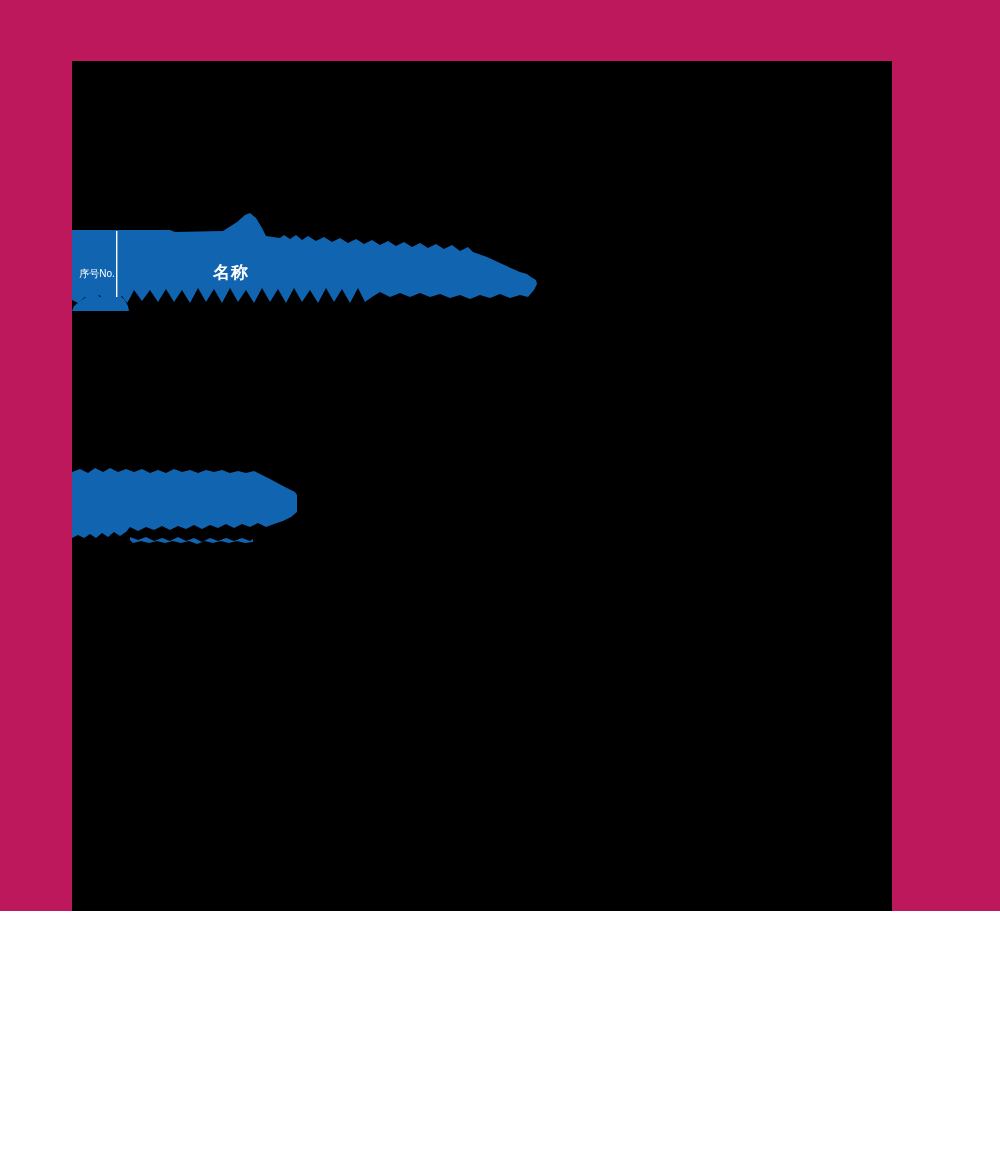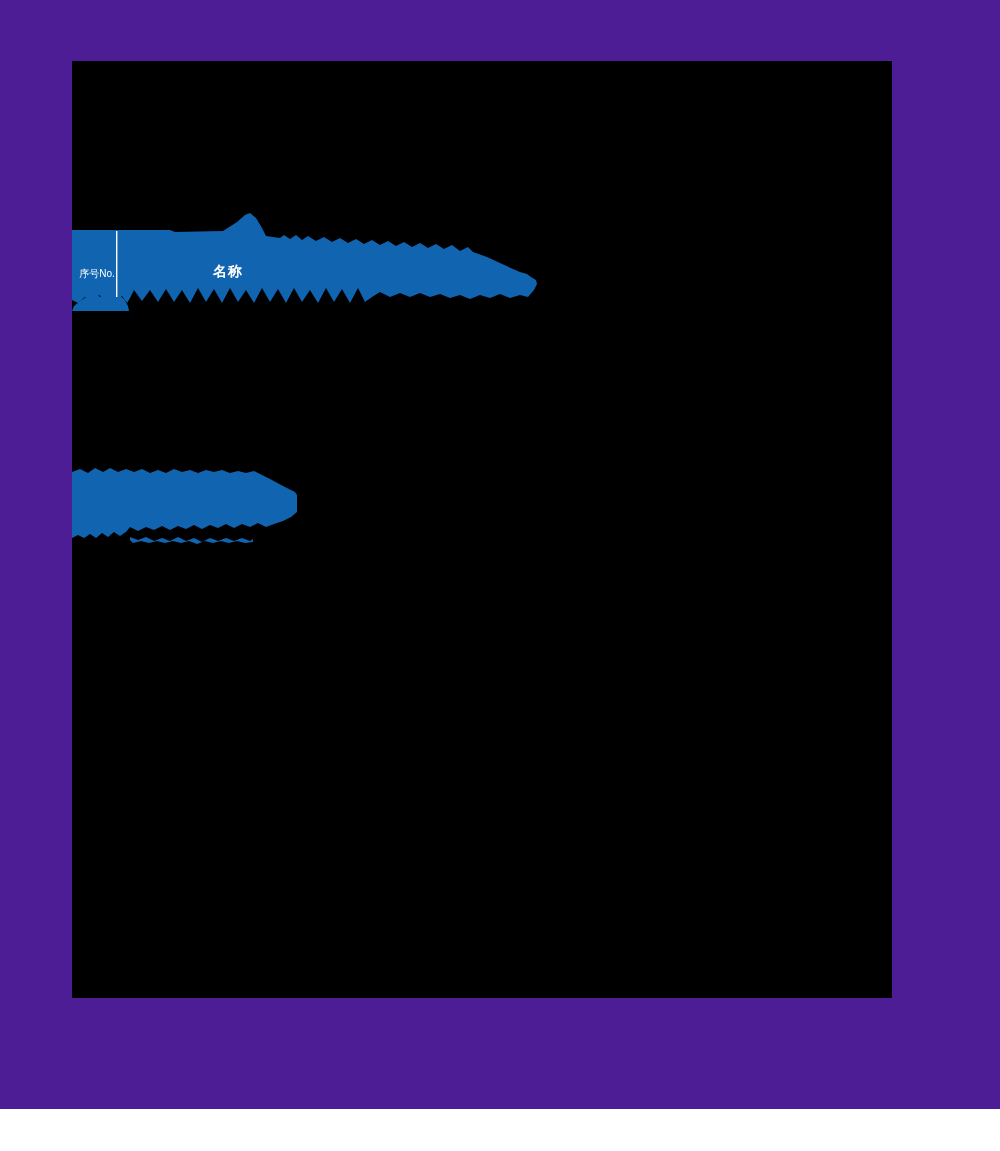--- a/index.html
+++ b/index.html
@@ -1,20 +1,20 @@
 <!DOCTYPE html>
 <html><head>
 <meta charset="utf-8">
 <style>
   html, body { margin: 0; padding: 0; background: #ffffff; }
   .canvas {
     position: relative;
     width: 1000px;
-    height: 1109px;
-    background: #4c1d95;
+    height: 911px;
+    background: #be185d;
     overflow: hidden;
     font-family: "Liberation Sans", sans-serif;
   }
   .page {
     position: absolute;
     left: 72px;
     top: 61px;
     width: 820px;
     height: 937px;
     background: #000000;
@@ -39,21 +39,21 @@
   .hdr-serial {
     left: 5px;
     top: 207px;
     width: 40px;
     text-align: center;
     font-size: 10px;
   }
   .hdr-name {
     left: 141px;
     top: 203px;
-    font-size: 14px;
+    font-size: 17px;
     font-weight: bold;
     letter-spacing: 1px;
     text-align: right;
   }
 </style>
 </head>
 <body>
 
 <div class="canvas">
   <div class="page">

